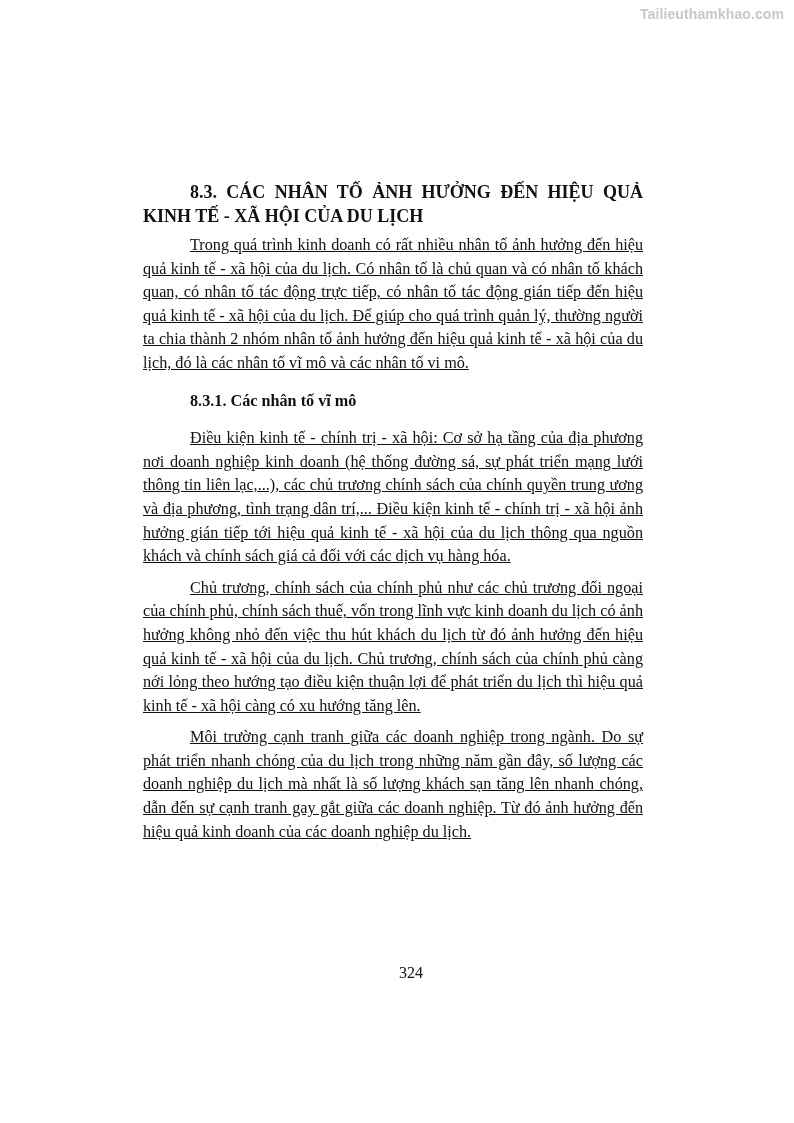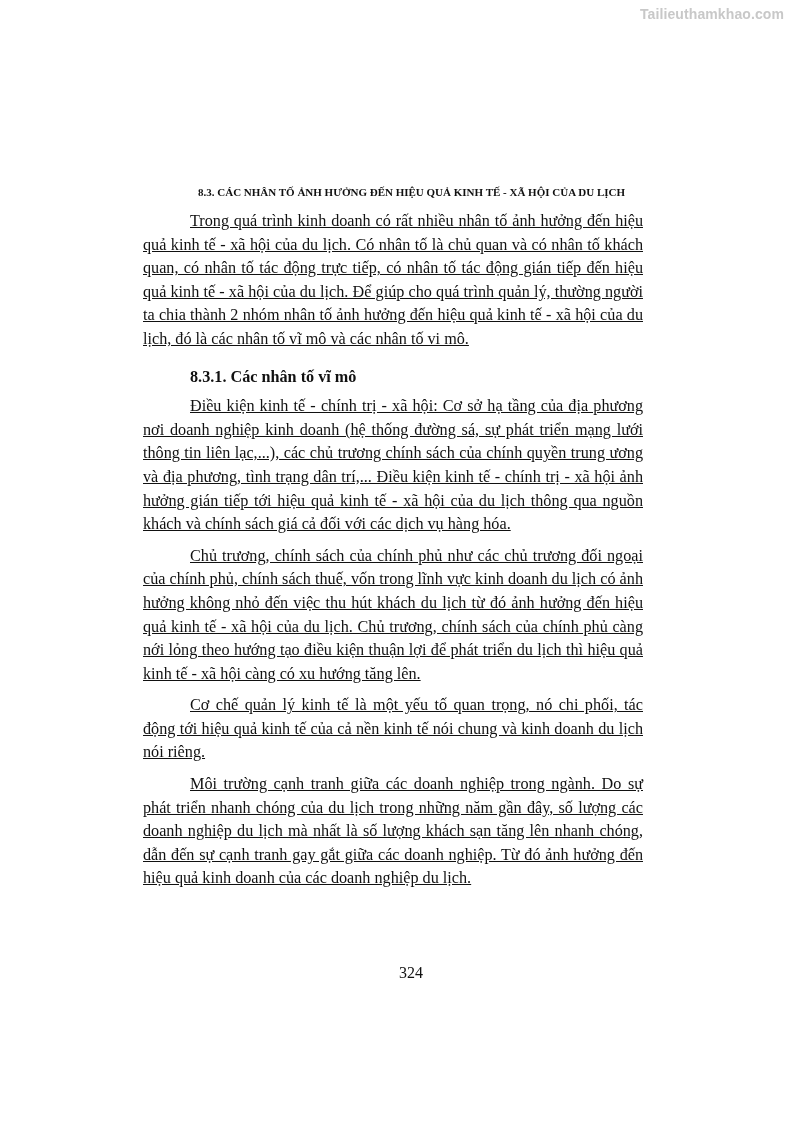--- a/index.html
+++ b/index.html
@@ -8,40 +8,39 @@
     position: absolute; top: 6px; right: 10px;
     font-family: "Liberation Sans", sans-serif; font-size: 14px;
     color: #c8c8c8; letter-spacing: 0.1px; font-weight: bold;
   }
   .page {
     position: absolute; left: 143px; top: 180px; width: 500px;
     font-family: "Liberation Serif", serif; color: #111111;
     font-size: 16.2px; line-height: 23.6px; text-align: justify;
   }
   .heading {
-    font-weight: bold; font-size: 11px; line-height: 24px;
-    text-indent: 47px; margin: 0 0 6px 8px;
+    font-weight: bold; font-size: 18px; line-height: 24px;
+    text-indent: 47px; margin: 0 0 6px 0;
   }
   .para { text-indent: 47px; margin: 0 0 8px 0; text-decoration: underline; }
   .subheading {
-    font-weight: bold; text-indent: 47px; margin: 14px 0 6px 0;
+    font-weight: bold; text-indent: 47px; margin: 14px 0 14px 0;
   }
   .pagenum {
     position: absolute; top: 964px; left: 0; width: 794px; text-align: center;
     font-family: "Liberation Serif", serif; font-size: 16px; color: #111; padding-left: 14px;
   }
 </style>
 </head>
 <body>
 
 <div class="watermark">Tailieuthamkhao.com</div>
 
 <div class="page">
   <div class="heading">8.3. CÁC NHÂN TỐ ẢNH HƯỞNG ĐẾN HIỆU QUẢ KINH TẾ - XÃ HỘI CỦA DU LỊCH</div>
   <p class="para">Trong quá trình kinh doanh có rất nhiều nhân tố ảnh hưởng đến hiệu quả kinh tế - xã hội của du lịch. Có nhân tố là chủ quan và có nhân tố khách quan, có nhân tố tác động trực tiếp, có nhân tố tác động gián tiếp đến hiệu quả kinh tế - xã hội của du lịch. Để giúp cho quá trình quản lý, thường người ta chia thành 2 nhóm nhân tố ảnh hưởng đến hiệu quả kinh tế - xã hội của du lịch, đó là các nhân tố vĩ mô và các nhân tố vi mô.</p>
   <div class="subheading">8.3.1. Các nhân tố vĩ mô</div>
   <p class="para">Điều kiện kinh tế - chính trị - xã hội: Cơ sở hạ tầng của địa phương nơi doanh nghiệp kinh doanh (hệ thống đường sá, sự phát triển mạng lưới thông tin liên lạc,...), các chủ trương chính sách của chính quyền trung ương và địa phương, tình trạng dân trí,... Điều kiện kinh tế - chính trị - xã hội ảnh hưởng gián tiếp tới hiệu quả kinh tế - xã hội của du lịch thông qua nguồn khách và chính sách giá cả đối với các dịch vụ hàng hóa.</p>
   <p class="para">Chủ trương, chính sách của chính phủ như các chủ trương đối ngoại của chính phủ, chính sách thuế, vốn trong lĩnh vực kinh doanh du lịch có ảnh hưởng không nhỏ đến việc thu hút khách du lịch từ đó ảnh hưởng đến hiệu quả kinh tế - xã hội của du lịch. Chủ trương, chính sách của chính phủ càng nới lỏng theo hướng tạo điều kiện thuận lợi để phát triển du lịch thì hiệu quả kinh tế - xã hội càng có xu hướng tăng lên.</p>
-  <p class="para">Cơ chế quản lý kinh tế là một yếu tố quan trọng, nó chi phối, tác động tới hiệu quả kinh tế của cả nền kinh tế nói chung và kinh doanh du lịch nói riêng.</p>
   <p class="para">Môi trường cạnh tranh giữa các doanh nghiệp trong ngành. Do sự phát triển nhanh chóng của du lịch trong những năm gần đây, số lượng các doanh nghiệp du lịch mà nhất là số lượng khách sạn tăng lên nhanh chóng, dẫn đến sự cạnh tranh gay gắt giữa các doanh nghiệp. Từ đó ảnh hưởng đến hiệu quả kinh doanh của các doanh nghiệp du lịch.</p>
 </div>
 
 <div class="pagenum">324</div>
 
 </body></html>

